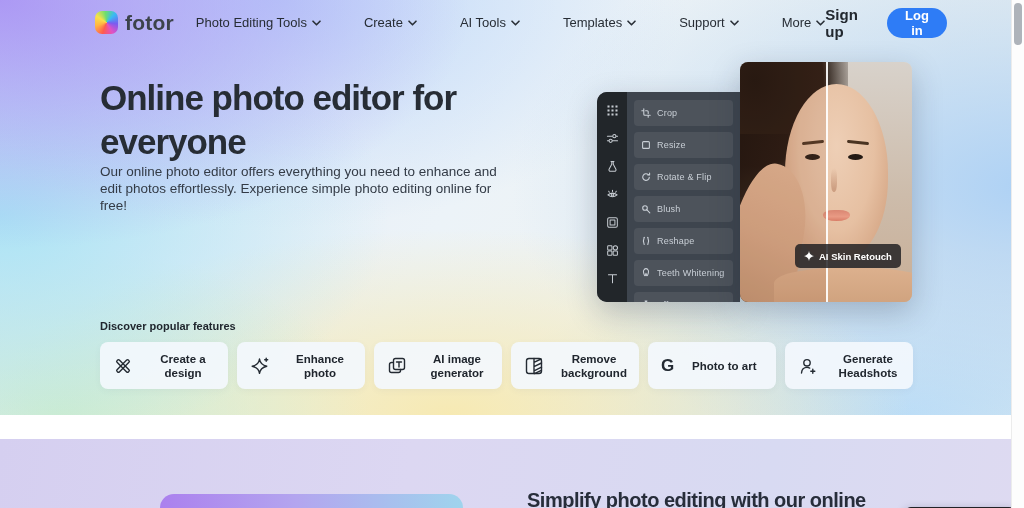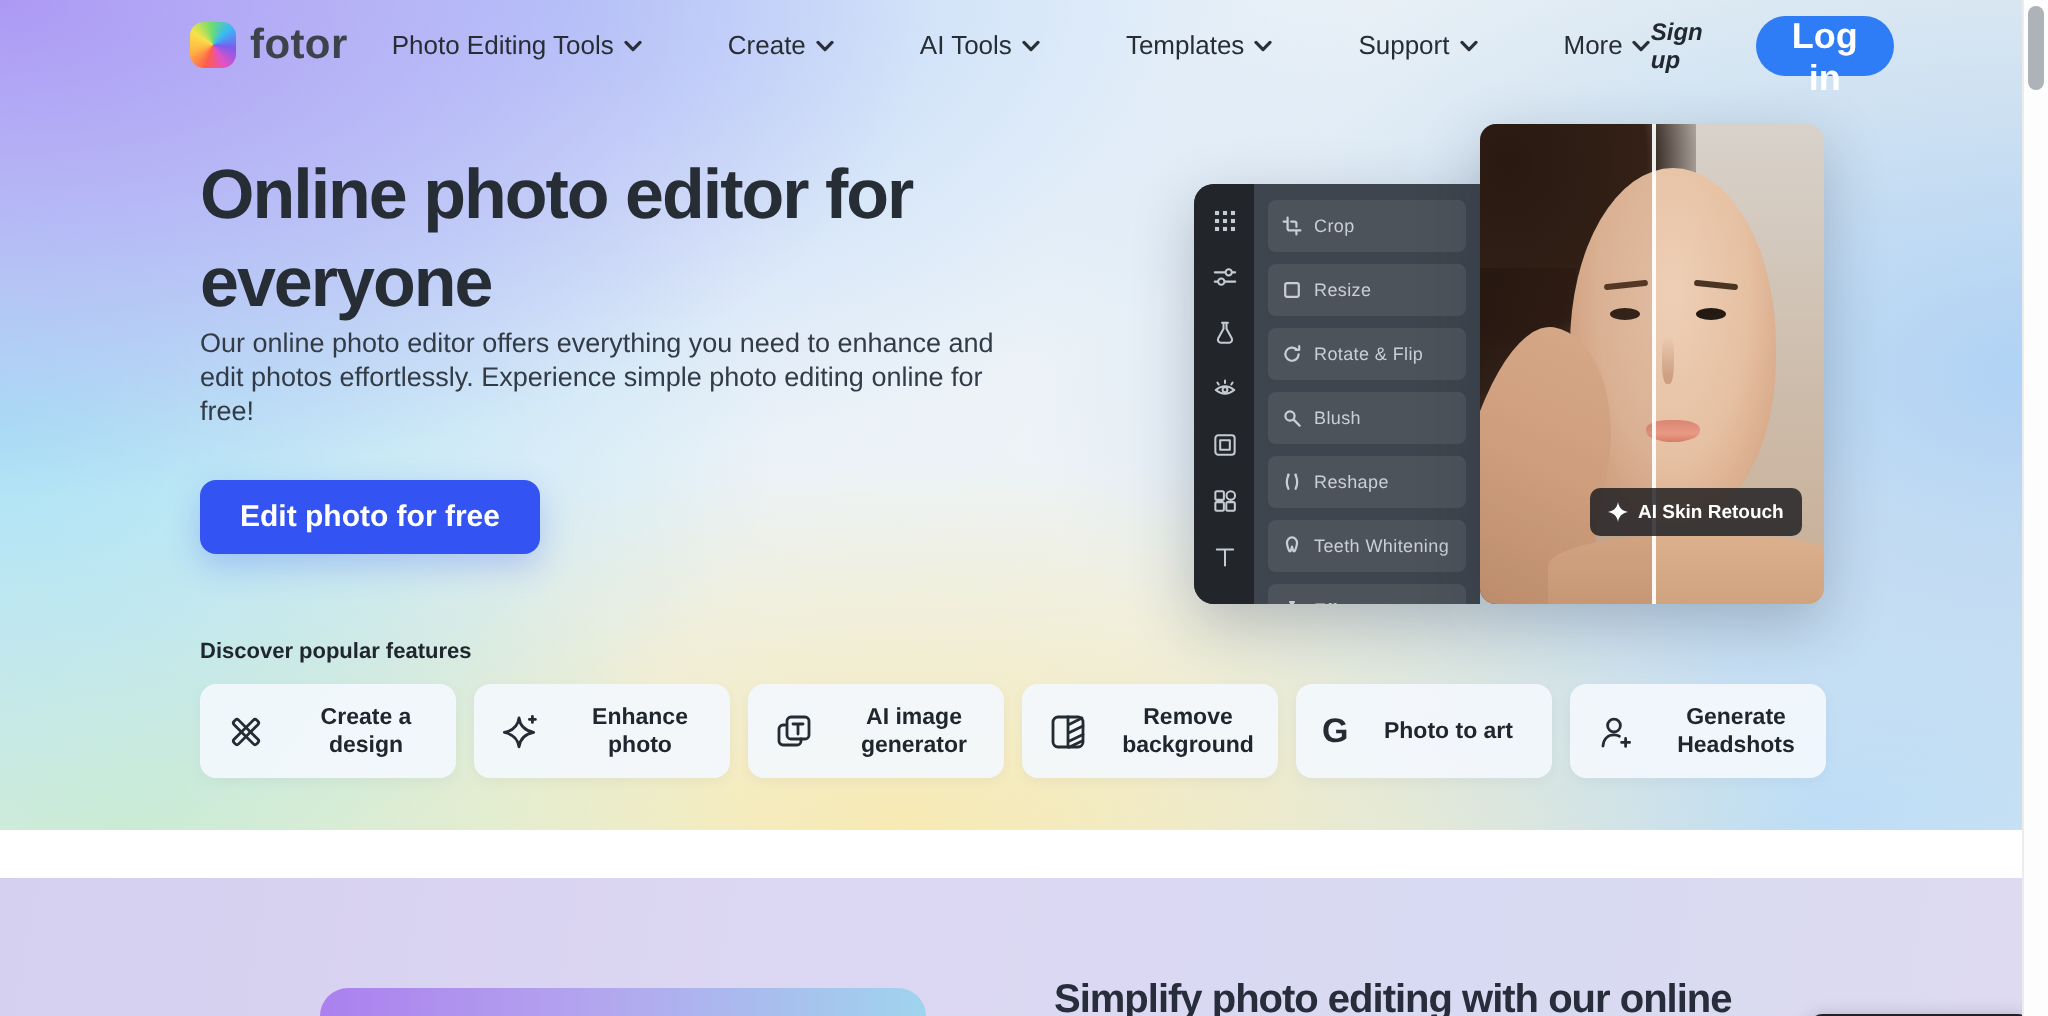--- a/index.html
+++ b/index.html
@@ -24,22 +24,22 @@
   .header { position:absolute; left:0; top:0; width:1024px; height:45px; display:flex; align-items:center; padding-left:95px; padding-right:77px; }
   .logo { display:flex; align-items:center; gap:7px; cursor:pointer; }
   .logo-mark { width:23px; height:23px; border-radius:7px;
     background:conic-gradient(from 200deg, #ff5c4d, #ffb444, #f8e14b, #6ede6e, #39b9f5, #7a5cf0, #e052c5, #ff5c4d); }
   .logo-text { font-size:21px; font-weight:700; color:#3c434b; letter-spacing:.2px; }
   .nav { display:flex; align-items:center; gap:43px; margin-left:22px; }
   .nav-item { display:flex; align-items:center; gap:5px; font-size:13px; color:#272d35; font-weight:500; cursor:pointer; white-space:nowrap; }
   .chev { width:9px; height:6px; }
   .chev path { fill:none; stroke:#2a3038; stroke-width:1.6; stroke-linecap:round; stroke-linejoin:round; }
   .header-right { margin-left:auto; display:flex; align-items:center; gap:22px; }
-  .signup { font-size:12px; font-weight:600; color:#22282f; cursor:pointer;font-style:italic; }
-  .login { height:30px; padding:0 16px; border:none; border-radius:15px; background:#2e7cf6; color:#fff; font-size:18px; font-weight:600; font-family:inherit; cursor:pointer; }
+  .signup { font-size:15px; font-weight:600; color:#22282f; cursor:pointer; }
+  .login { height:30px; padding:0 16px; border:none; border-radius:15px; background:#2e7cf6; color:#fff; font-size:13px; font-weight:600; font-family:inherit; cursor:pointer; }
 
   
   .h1 { position:absolute; left:100px; top:76px; width:435px; font-size:35px; line-height:44px; font-weight:700; letter-spacing:-1px; color:#272d35; }
   .hero-p { position:absolute; left:100px; top:163px; width:406px; font-size:13.5px; line-height:17px; color:#333b46; }
   .cta { position:absolute; left:100px; top:240px; height:37px; padding:0 20px; border:none; border-radius:8px; background:#3353f2; color:#fff; font-size:15px; font-weight:700; font-family:inherit; cursor:pointer; box-shadow:0 6px 16px rgba(51,83,242,.25); }
 
   
   .mockup { position:absolute; left:597px; top:62px; width:315px; height:240px; }
   .panel { position:absolute; left:0; top:30px; width:143px; height:210px; background:#3e454e; border-radius:10px 0 0 10px; display:flex; overflow:hidden; box-shadow:0 10px 30px rgba(30,40,60,.25); }
   .rail { width:30px; background:#22262a; display:flex; flex-direction:column; align-items:center; padding-top:12px; gap:15px; color:#c6cbd1; flex-shrink:0; }
@@ -162,21 +162,20 @@
         </div>
       </nav>
       <div class="header-right">
         <span class="signup">Sign up</span>
         <button class="login">Log in</button>
       </div>
     </header>
 
     <h1 class="h1">Online photo editor for everyone</h1>
     <p class="hero-p">Our online photo editor offers everything you need to enhance and edit photos effortlessly. Experience simple photo editing online for free!</p>
-    <button class="cta">Edit photo for free</button>
 
     <div class="mockup">
       <div class="panel">
         <div class="rail">
           <svg class="ic" width="13" height="13" viewBox="0 0 14 14">
               <g fill="currentColor" stroke="none">
             <rect x="1.6" y="1.6" width="2.2" height="2.2"></rect>
                 <rect x="5.9" y="1.6" width="2.2" height="2.2"></rect>
                 <rect x="10.2" y="1.6" width="2.2" height="2.2"></rect>
             <rect x="1.6" y="5.9" width="2.2" height="2.2"></rect>

